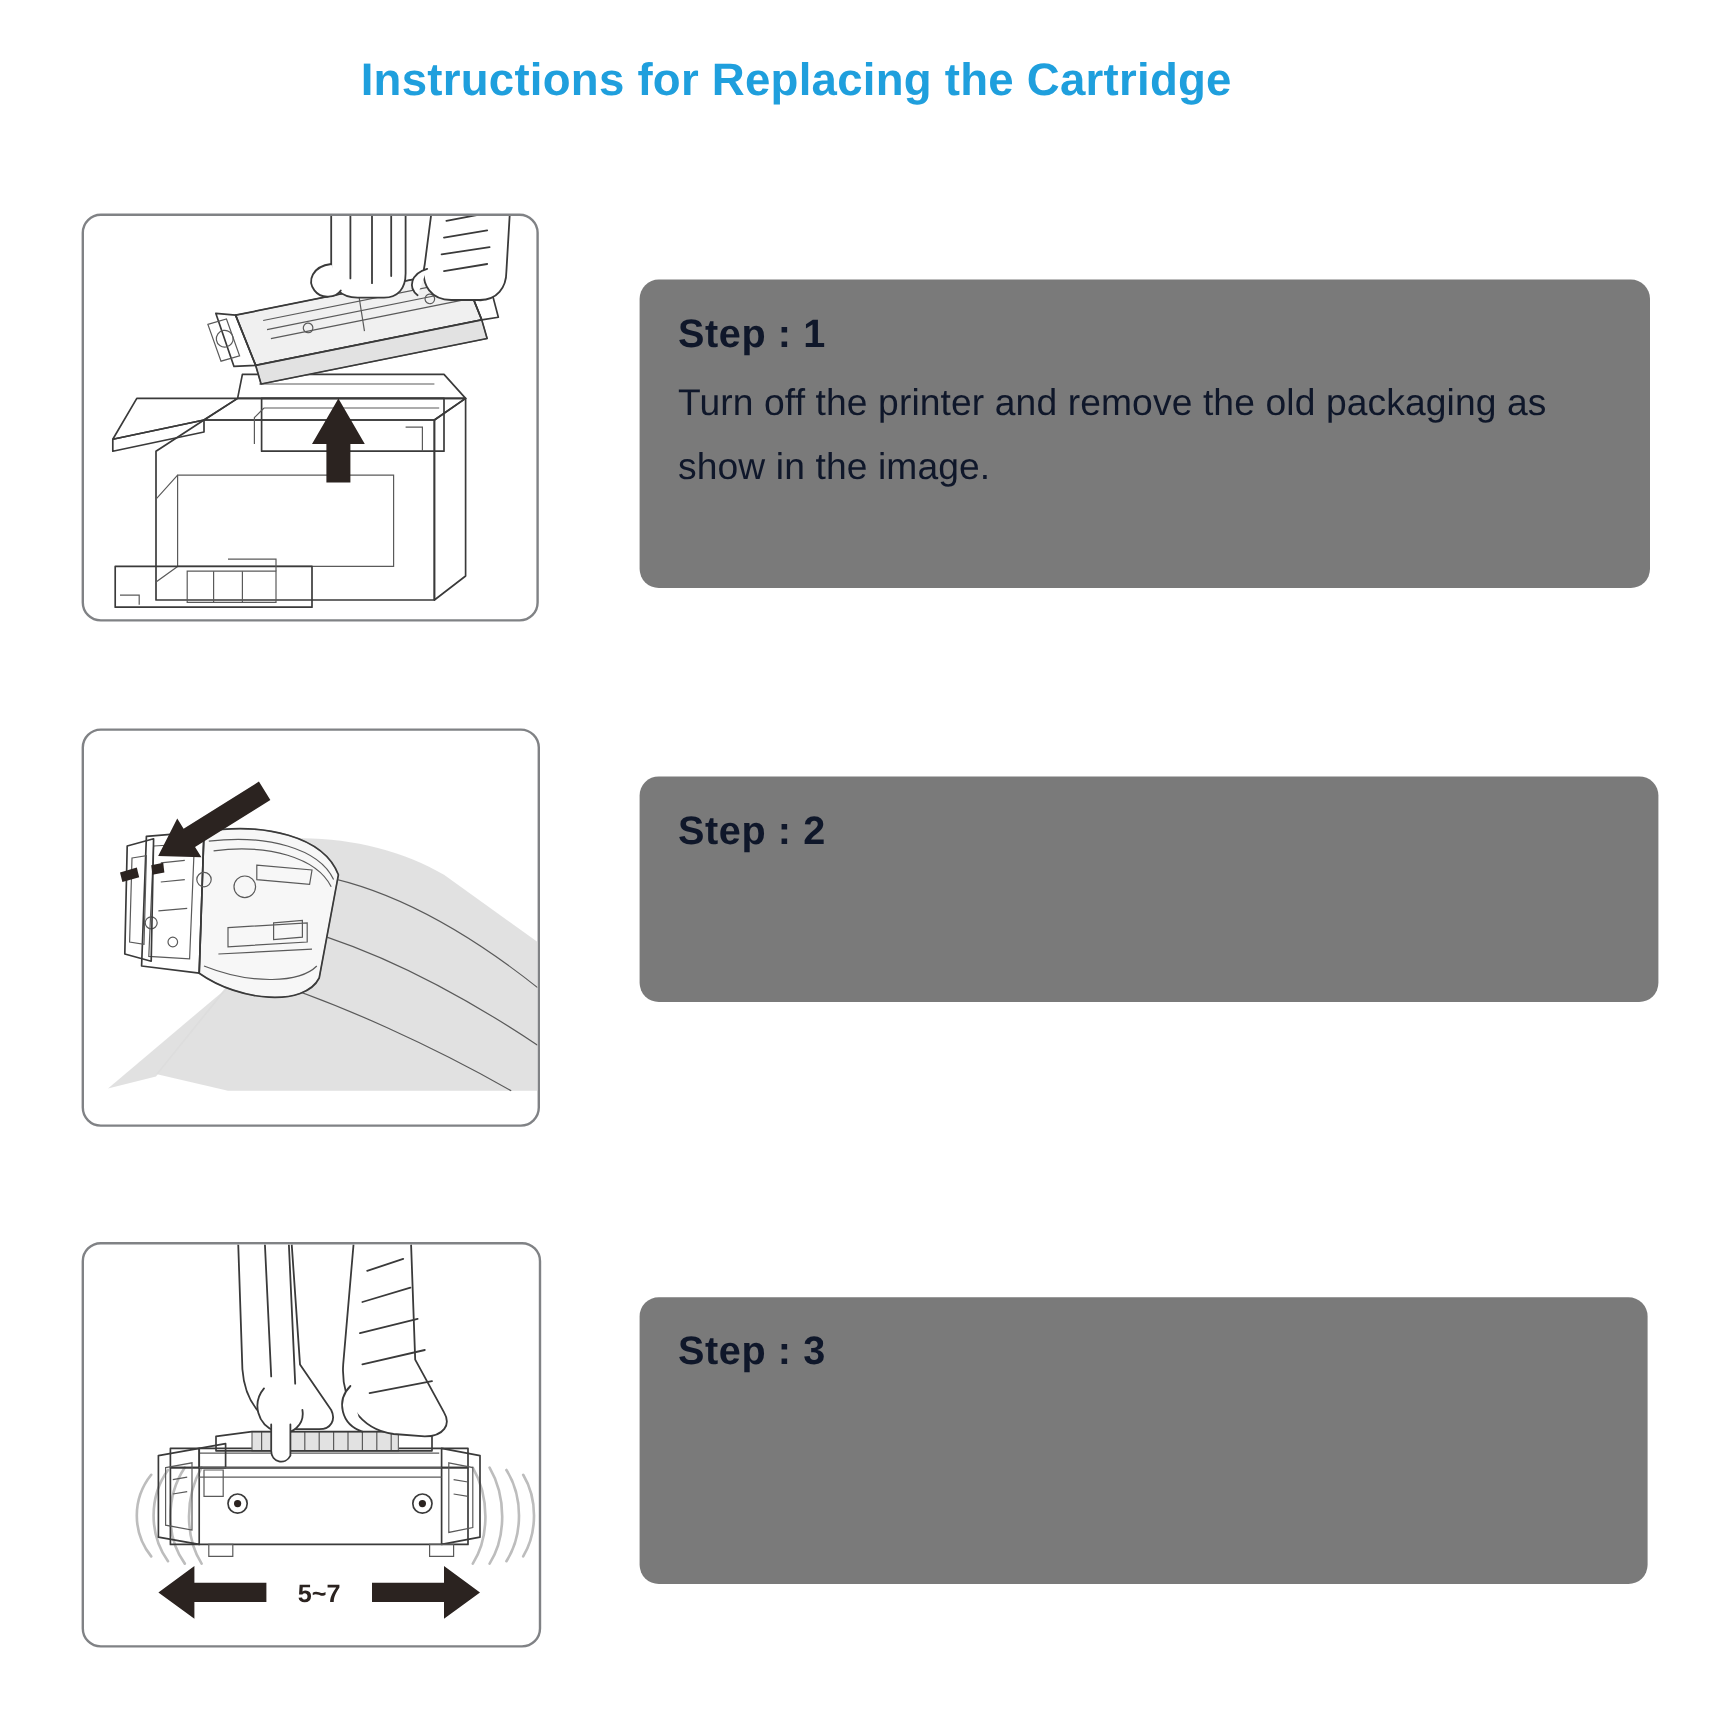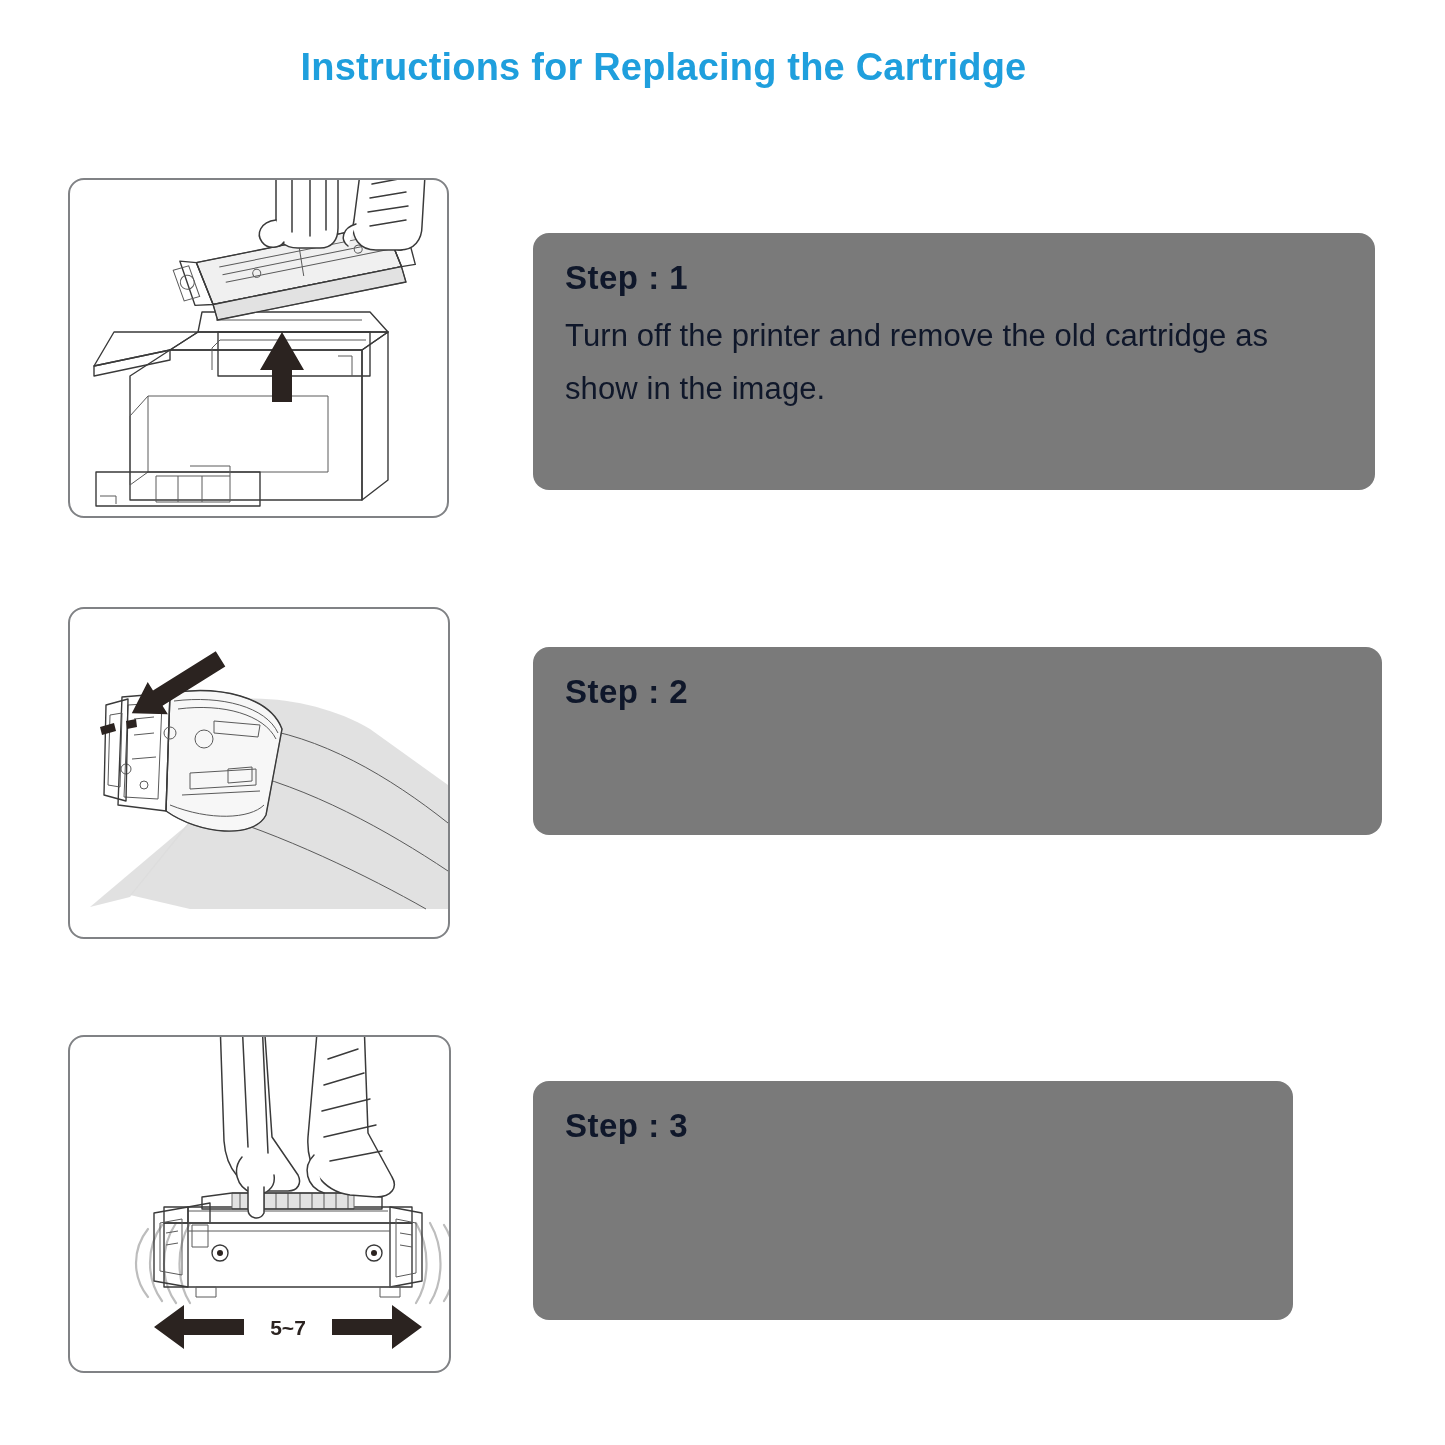--- a/index.html
+++ b/index.html
@@ -41,35 +41,35 @@
     left: 68px;
     top: 0;
     background: #ffffff;
     border: 2px solid #808285;
     border-radius: 16px;
     box-sizing: border-box;
     overflow: hidden;
   }
   .row-1 .illustration-panel { width: 381px; height: 340px; }
   .row-2 .illustration-panel { width: 382px; height: 332px; }
-  .row-3 .illustration-panel { width: 383px; height: 338px; padding-left: 22px; }
+  .row-3 .illustration-panel { width: 383px; height: 338px; }
 
   .illustration-panel svg { display: block; }
 
   .text-card {
     position: absolute;
     background: #7a7a7a;
     border-radius: 16px;
     box-sizing: border-box;
     padding: 26px 34px 26px 32px;
     color: #0f172a;
   }
   .row-1 .text-card { left: 533px; top: 55px; width: 842px; height: 257px; }
   .row-2 .text-card { left: 533px; top: 40px; width: 849px; height: 188px; }
-  .row-3 .text-card { left: 533px; top: 46px; width: 760px; height: 239px; }
+  .row-3 .text-card { left: 533px; top: 46px; width: 840px; height: 239px; }
 
   .step-label {
     font-size: 33px;
     font-weight: bold;
     line-height: 1.15;
     margin: 0 0 12px 0;
     letter-spacing: 0.5px;
   }
   .step-body {
     font-size: 31px;
@@ -162,21 +162,21 @@
         <path class="hand" d="M302 4 L334 -2 M300 18 L336 12 M298 32 L338 26 M300 46 L336 40"></path>
         <path class="hand" d="M286 44 C272 48 270 60 278 66"></path>
       </g>
 
       <path class="arrow-dark" d="M190 190 L212 152 L234 190 L222 190 L222 222 L202 222 L202 190 Z"></path>
     </svg>
   </div>
 
   <div class="text-card">
     <p class="step-label">Step : 1</p>
-    <p class="step-body">Turn off the printer and remove the old cartridge as show in the image.</p>
+    <p class="step-body">Turn off the printer and remove the old packaging as show in the image.</p>
   </div>
 </div>
 
 <div class="step-row row-2">
 
   <div class="illustration-panel">
     <svg width="378" height="328" viewBox="0 0 378 328">
 
       <path class="film-shade" d="M150 92 C200 84 260 96 300 120 L378 176 L378 300 L120 300 L60 286 L118 214 Z"></path>
       <path class="lineart-thin" stroke="#cfcfcf" d="M178 118 C250 126 320 168 378 214"></path>

